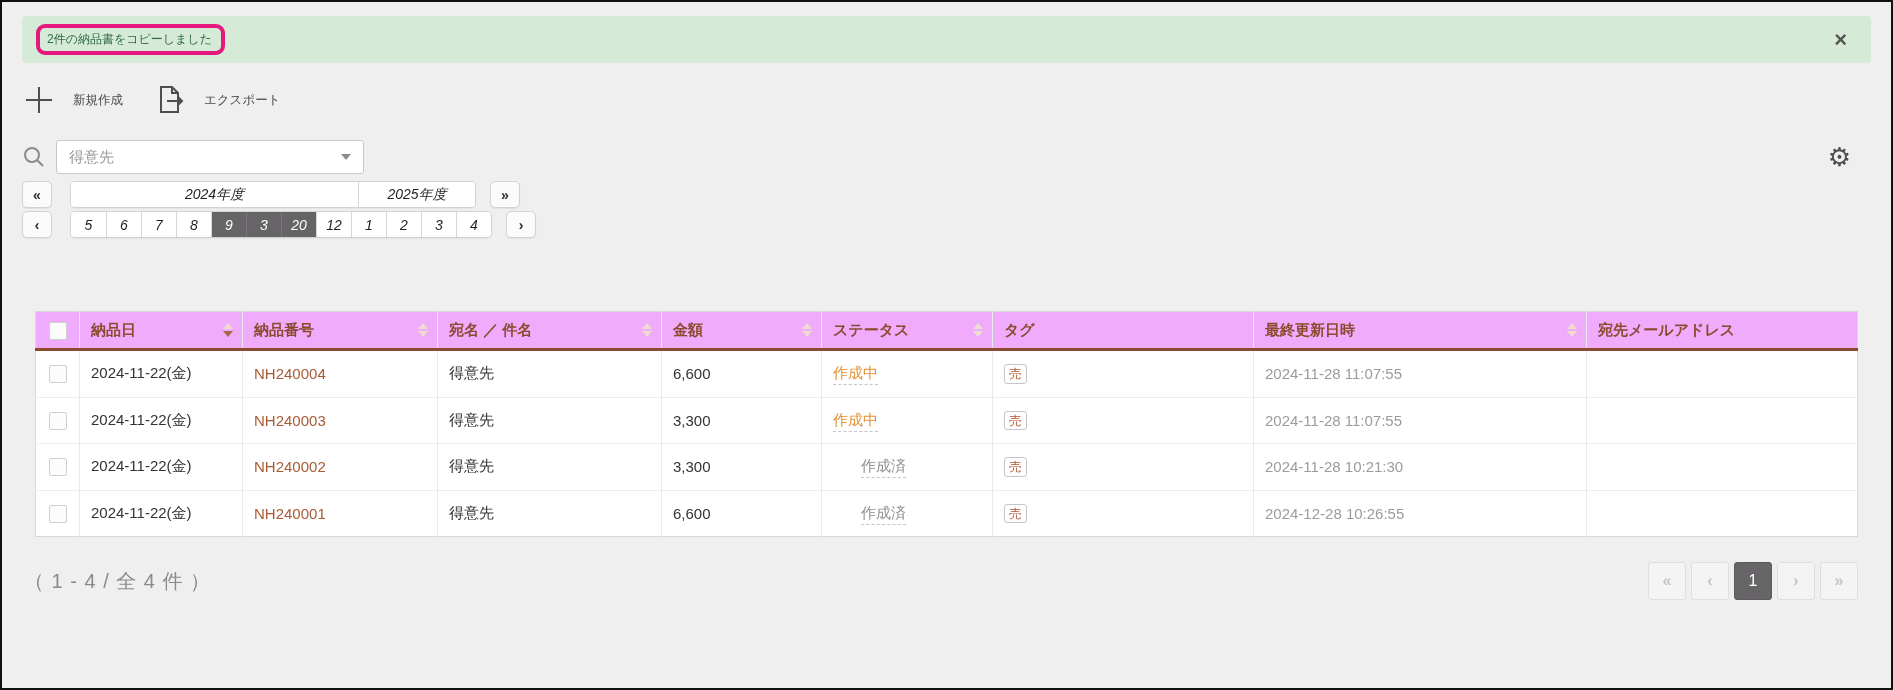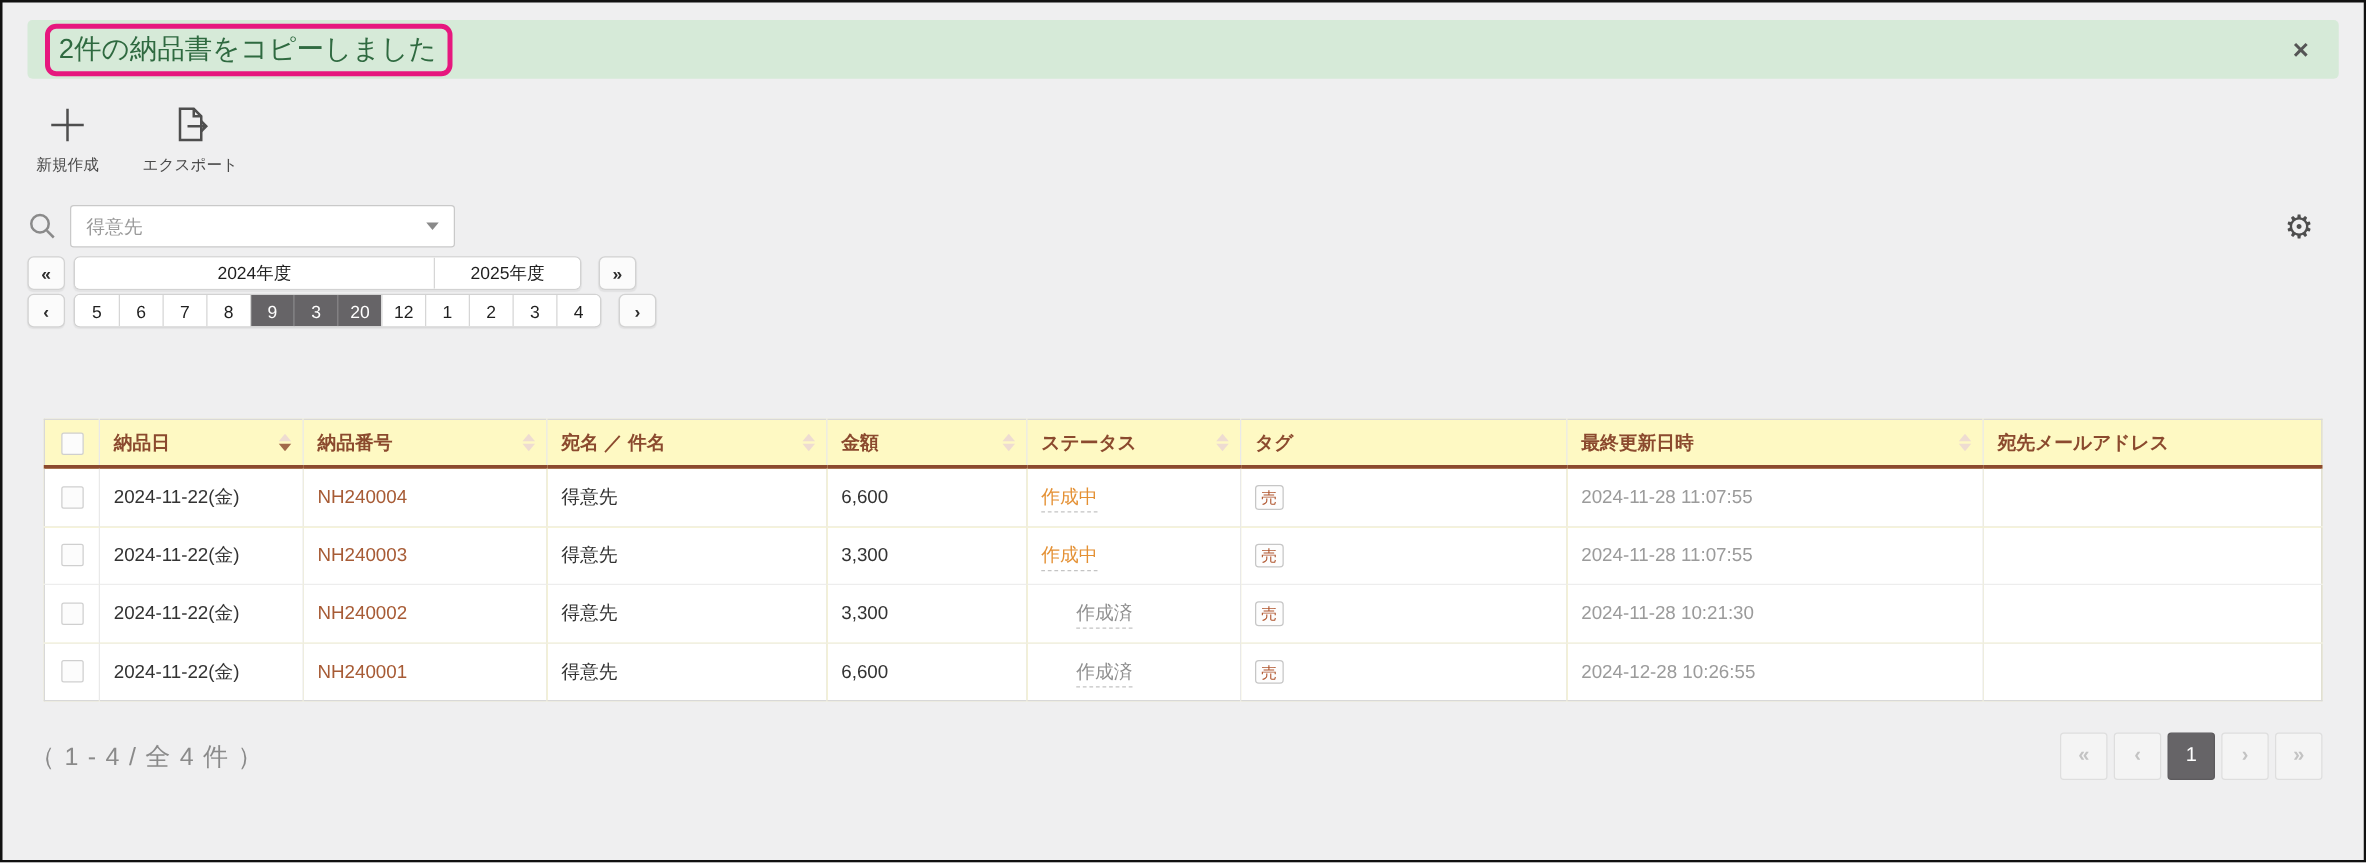--- a/index.html
+++ b/index.html
@@ -24,33 +24,33 @@
     border-radius:4px;
     display:flex; align-items:center; justify-content:space-between;
     padding:0 24px 0 14px;
   }
   .banner-highlight {
     border:4px solid var(--highlight,#e6187e);
     border-radius:9px;
     padding:1px 9px 3px 7px;
     display:inline-block;
   }
-  .banner-msg { color:var(--banner-text,#2f6a40); font-size:22px; }
+  .banner-msg { color:var(--banner-text,#2f6a40); font-size:12px; }
   .banner-close { color:#555; font-size:22px; font-weight:700; line-height:1; cursor:pointer; }
 
   
   .title-row {
     margin-top:20px;
     padding:0 30px 0 20px;
     display:flex; justify-content:space-between; align-items:flex-start;
   }
   .page-title { font-size:29px; font-weight:400; color:#737373; letter-spacing:1px; }
   .actions { display:flex; gap:28px; }
   .action {
-    display:flex; flex-direction:column; align-items:center; gap:7px;
+    display:flex; flex-direction:row; align-items:center; gap:17px;
     cursor:pointer; min-width:64px;
   }
   .action svg { display:block; }
   .action-label { font-size:12.5px; color:#4a4a4a; white-space:nowrap; }
 
   
   .search-row {
     margin-top:23px;
     padding:0 40px 0 20px;
     display:flex; align-items:center;
@@ -82,45 +82,46 @@
     width:30px; height:27px;
     background:#fbfbfb;
     border:1px solid #d2d2d2;
     border-radius:5px;
     color:#2e2e2e; font-size:14px; font-weight:700;
     display:flex; align-items:center; justify-content:center;
     cursor:pointer;
     box-shadow:0 1px 1px rgba(0,0,0,.06);
   }
   .cells-group {
-    display:flex; margin-left:7px;
+    display:flex; margin-left:18px;
     border:1px solid #d2d2d2; border-radius:5px;
     overflow:hidden; background:#fff;
     box-shadow:0 1px 1px rgba(0,0,0,.05);
+    font-style:italic;
   }
   .trail { margin-left:14px; }
   .year-cell {
     height:25px; display:flex; align-items:center; justify-content:center;
     font-size:14px; color:#1f1f1f; cursor:pointer; background:#fff;
   }
   .year-cell + .year-cell { border-left:1px solid #d6d6d6; }
   .month-cell {
     width:35px; height:25px;
     display:flex; align-items:center; justify-content:center;
     font-size:14px; color:#1f1f1f; cursor:pointer; background:#fff;
   }
   .month-cell + .month-cell { border-left:1px solid #d6d6d6; }
   .month-cell.selected { background:var(--selected-month-bg,#666467); color:#fff; }
   .month-cell.selected + .month-cell.selected { border-left-color:#79777a; }
 
   
   .table-wrap { margin:73px 33px 0 33px; }
   table {
     width:100%; border-collapse:collapse; table-layout:fixed;
-    background:#fef9c3;
+    background:#f0abfc;
     border:1px solid #d8d8d8;
   }
   th {
     position:relative;
     text-align:left;
     font-size:15px; font-weight:700;
     color:var(--header-text,#8b4a2e);
     padding:9px 28px 8px 11px;
     border-bottom:3px solid var(--header-text,#8b4a2e);
     white-space:nowrap; overflow:hidden;

